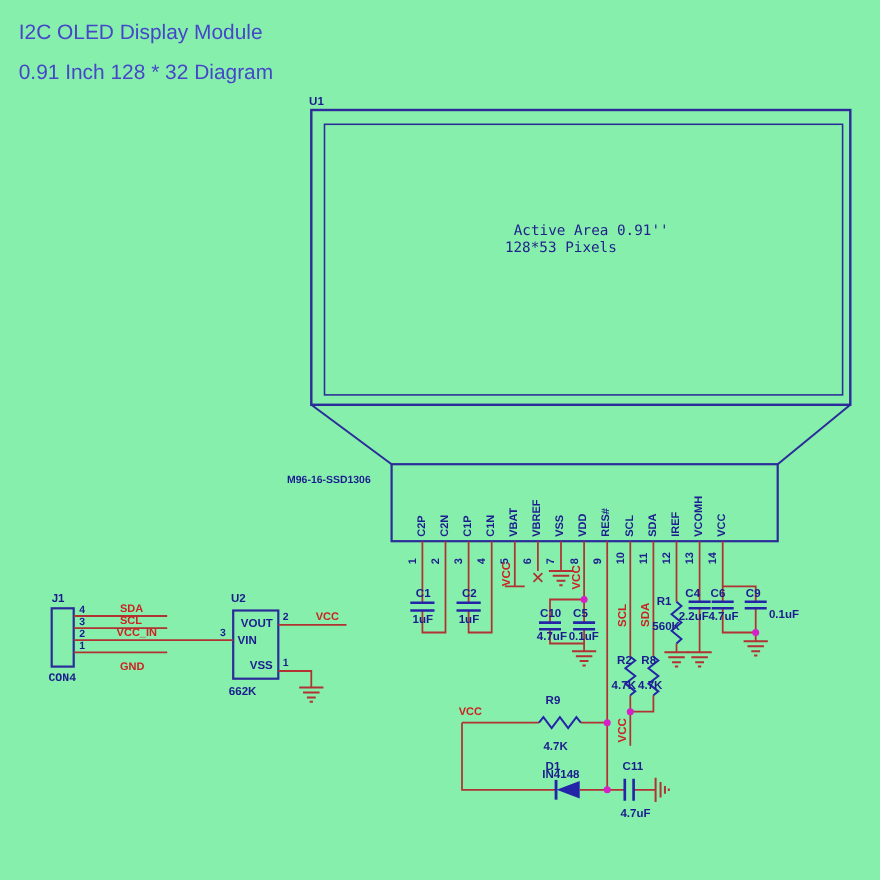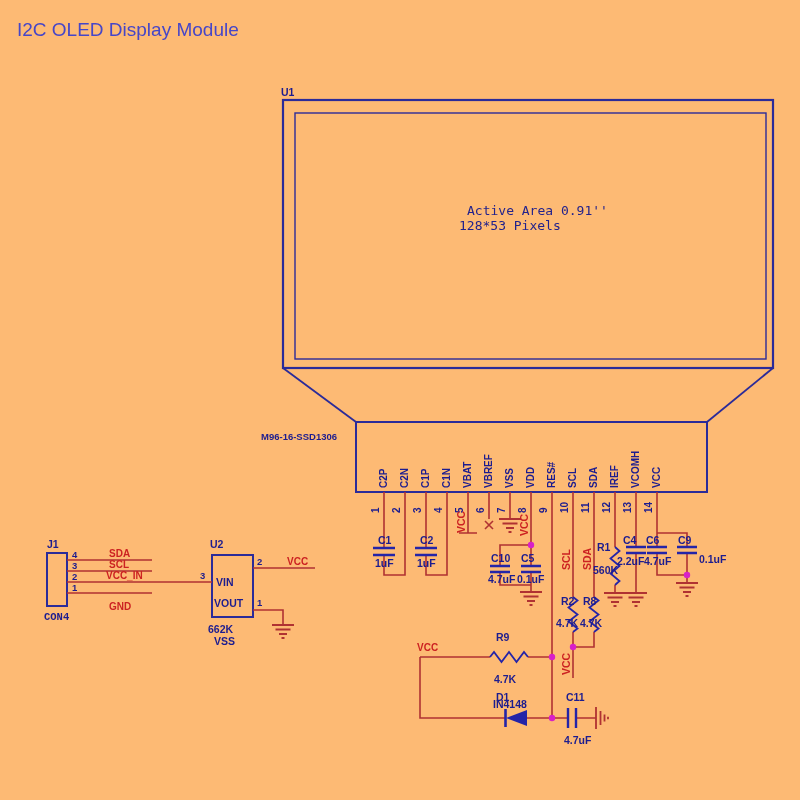--- a/index.html
+++ b/index.html
@@ -1,30 +1,30 @@
 <!DOCTYPE html>
 <html><head>
 <meta charset="utf-8">
 <style>
   html,body{margin:0;padding:0;background:#fff;}
-  #stage{position:relative;width:800px;height:800px;background:#fdba74;overflow:hidden;
+  #stage{position:relative;width:800px;height:800px;background:#86efac;overflow:hidden;
          font-family:"Liberation Sans",sans-serif;}
   #gfx{position:absolute;left:0;top:0;}
   .lbl{position:absolute;white-space:nowrap;}
   .navy{color:#1c1c8f;font-weight:bold;font-size:10.5px;}
   .navy9{color:#1c1c8f;font-weight:bold;font-size:9.5px;}
   .red{color:#cc2222;font-weight:bold;font-size:10px;}
   .title{color:#4646c8;font-size:19px;}
   .mono{font-family:"DejaVu Sans Mono",monospace;}
   .vt{position:absolute;height:12px;line-height:12px;transform-origin:0 100%;
       transform:rotate(-90deg);white-space:nowrap;}
   .pinname{color:#1c1c8f;font-weight:bold;font-size:10px;}
   .pinnum{color:#1c1c8f;font-weight:bold;font-size:10px;}
   .vred{color:#cc2222;font-weight:bold;font-size:10.5px;}
-  .ralign{margin-top:36px;}
+  .ralign{text-align:right;}
 </style>
 </head>
 <body>
 
 <div id="stage">
 
   <svg id="gfx" width="800" height="800" viewBox="0 0 800 800">
 
     <g fill="none" stroke="#2b2b99">
       <rect x="283" y="100" width="490" height="268" stroke-width="2.2"></rect>
@@ -90,20 +90,21 @@
     <g fill="#d820c8" stroke="none">
       <circle cx="531" cy="545" r="3.2"></circle>
       <circle cx="552" cy="657" r="3.2"></circle>
       <circle cx="552" cy="718" r="3.2"></circle>
       <circle cx="573" cy="647" r="3.2"></circle>
       <circle cx="687" cy="575" r="3.2"></circle>
     </g>
   </svg>
 
   <div class="lbl title" style="left:17px;top:19px;">I2C OLED Display Module</div>
+  <div class="lbl title" style="left:17px;top:56px;">0.91 Inch 128 * 32 Diagram</div>
 
   <div class="lbl navy" style="left:281px;top:86px;">U1</div>
   <div class="lbl mono" style="left:467px;top:203px;font-size:13px;color:#22228c;">Active Area 0.91''</div>
   <div class="lbl mono" style="left:459px;top:218px;font-size:13px;color:#22228c;">128*53 Pixels</div>
 
   <div class="lbl navy9" style="left:261px;top:431px;">M96-16-SSD1306</div>
 
   <div class="vt pinname" style="left:390px;top:476px;">C2P</div>
   <div class="vt pinname" style="left:411px;top:476px;">C2N</div>
   <div class="vt pinname" style="left:432px;top:476px;">C1P</div>

